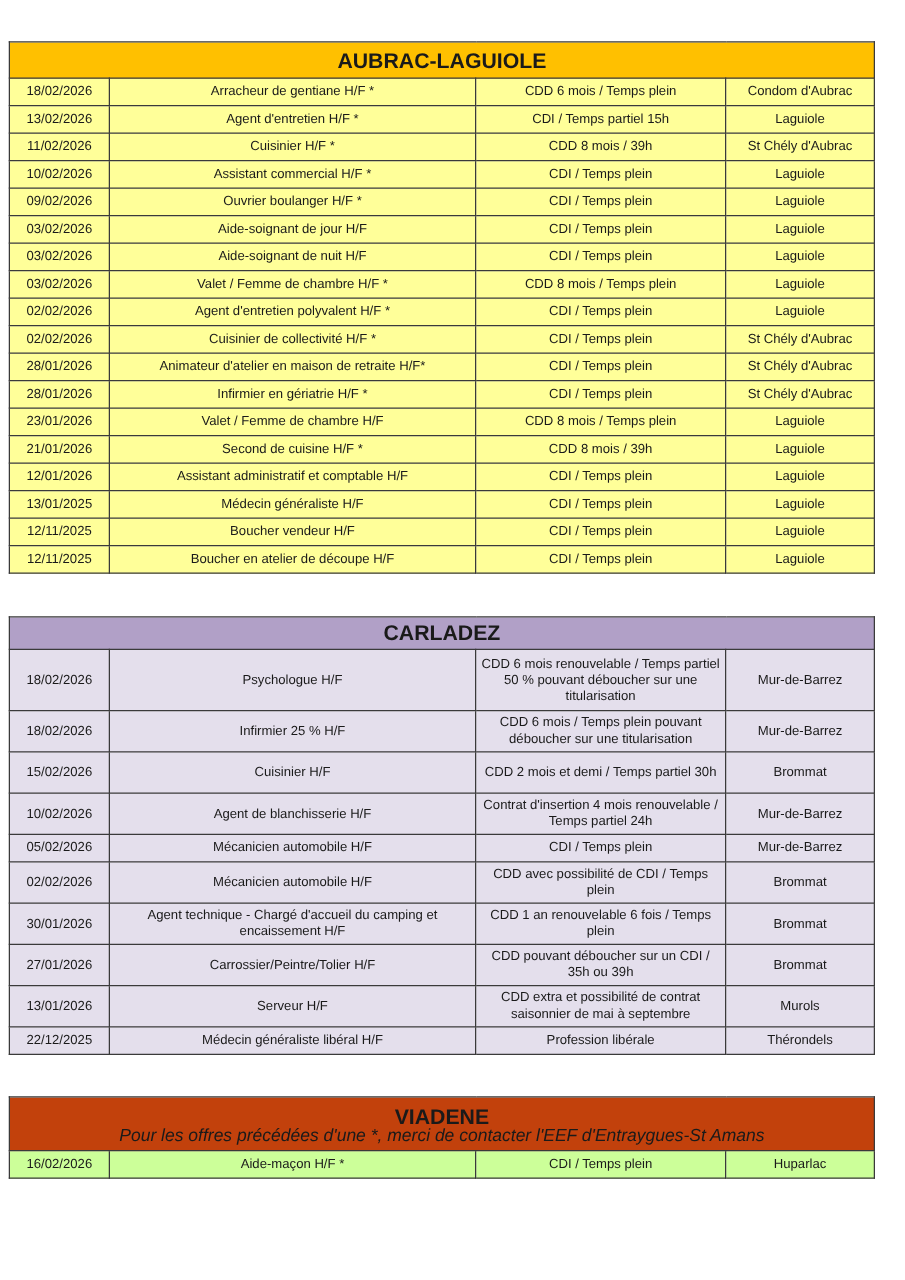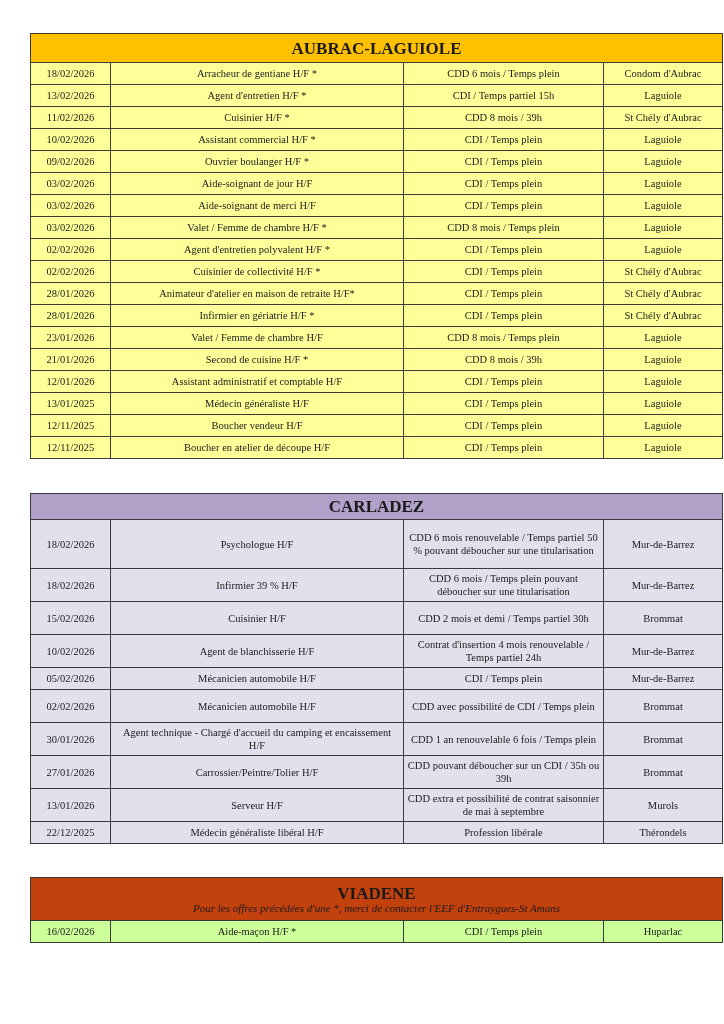--- a/index.html
+++ b/index.html
@@ -1,24 +1,24 @@
 <!DOCTYPE html>
 <html><head>
 <meta charset="utf-8">
 <style>
   html, body { margin: 0; padding: 0; background: #ffffff; }
   body { width: 724px; height: 1024px; position: relative; font-family: "Liberation Sans", sans-serif; color: #1a1a1a; }
-  table.region { position: absolute; left: 30px; width: 692px; border-collapse: collapse; table-layout: fixed; font-size: 10.5px; font-family: Liberation Serif, serif; }
+  table.region { position: absolute; left: 7px; width: 692px; border-collapse: collapse; table-layout: fixed; font-size: 10.5px; }
   table.region td, table.region th { border: 1px solid #3a3a3a; text-align: center; vertical-align: middle; padding: 0 3px; line-height: 13px; }
   table.region col.c-date { width: 80px; }
   table.region col.c-job { width: 293px; }
   table.region col.c-contract { width: 200px; }
   table.region col.c-loc { width: 119px; }
   th.title { font-size: 17px; font-weight: bold; height: 28px; line-height: 20px; }
-  .subtitle { display: block; font-size: 11px; font-weight: normal; font-style: italic; line-height: 11px; padding-bottom: 2px; }
+  .subtitle { display: block; font-size: 14px; font-weight: normal; font-style: italic; line-height: 11px; padding-bottom: 2px; }
 
   #aubrac { top: 33px; }
   #aubrac th.title { background: #ffc000; }
   #aubrac td { background: #ffff99; height: 21px; }
 
   #carladez { top: 493px; }
   #carladez th.title { background: #b1a0c7; height: 25px; }
   #carladez td { background: #e4dfec; }
   #carladez tr.h3 td { height: 48px; }
   #carladez tr.h2 td { height: 32px; }
@@ -75,21 +75,21 @@
         <td>Laguiole</td>
       </tr>
       <tr>
         <td>03/02/2026</td>
         <td>Aide-soignant de jour H/F</td>
         <td>CDI / Temps plein</td>
         <td>Laguiole</td>
       </tr>
       <tr>
         <td>03/02/2026</td>
-        <td>Aide-soignant de merci H/F</td>
+        <td>Aide-soignant de nuit H/F</td>
         <td>CDI / Temps plein</td>
         <td>Laguiole</td>
       </tr>
       <tr>
         <td>03/02/2026</td>
         <td>Valet / Femme de chambre H/F *</td>
         <td>CDD 8 mois / Temps plein</td>
         <td>Laguiole</td>
       </tr>
       <tr>
@@ -169,21 +169,21 @@
   </thead>
   <tbody>
       <tr class="h3">
         <td>18/02/2026</td>
         <td>Psychologue H/F</td>
         <td>CDD 6 mois renouvelable / Temps partiel 50 % pouvant déboucher sur une titularisation</td>
         <td>Mur-de-Barrez</td>
       </tr>
       <tr class="h2">
         <td>18/02/2026</td>
-        <td>Infirmier 39 % H/F</td>
+        <td>Infirmier 25 % H/F</td>
         <td>CDD 6 mois / Temps plein pouvant déboucher sur une titularisation</td>
         <td>Mur-de-Barrez</td>
       </tr>
       <tr class="h2">
         <td>15/02/2026</td>
         <td>Cuisinier H/F</td>
         <td>CDD 2 mois et demi / Temps partiel 30h</td>
         <td>Brommat</td>
       </tr>
       <tr class="h2">

